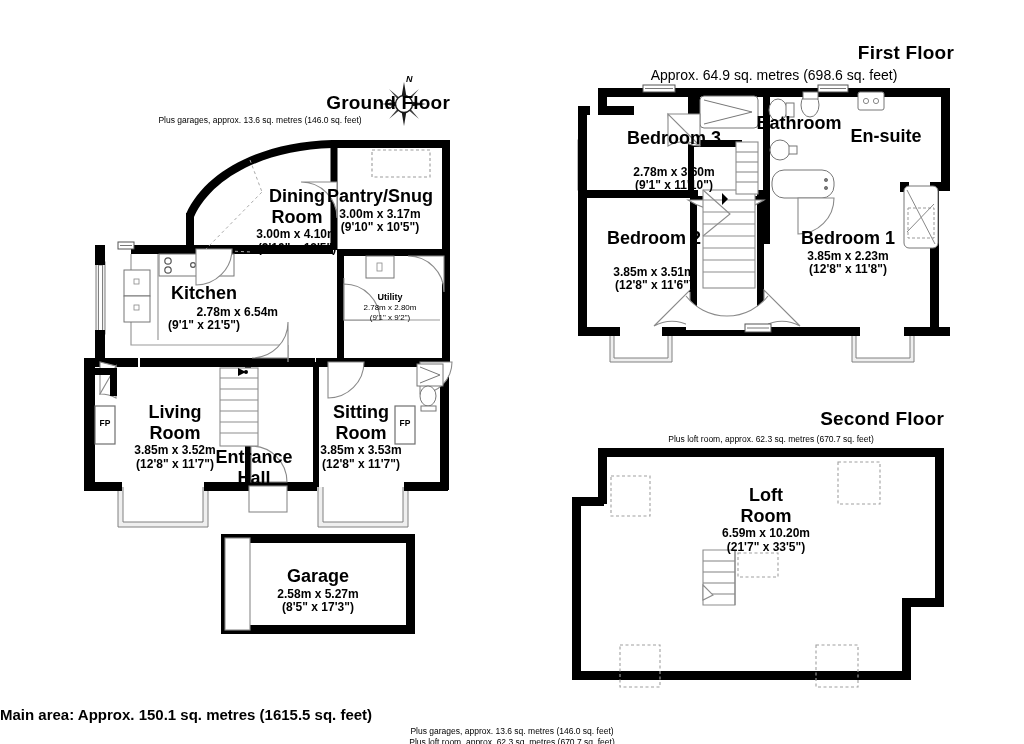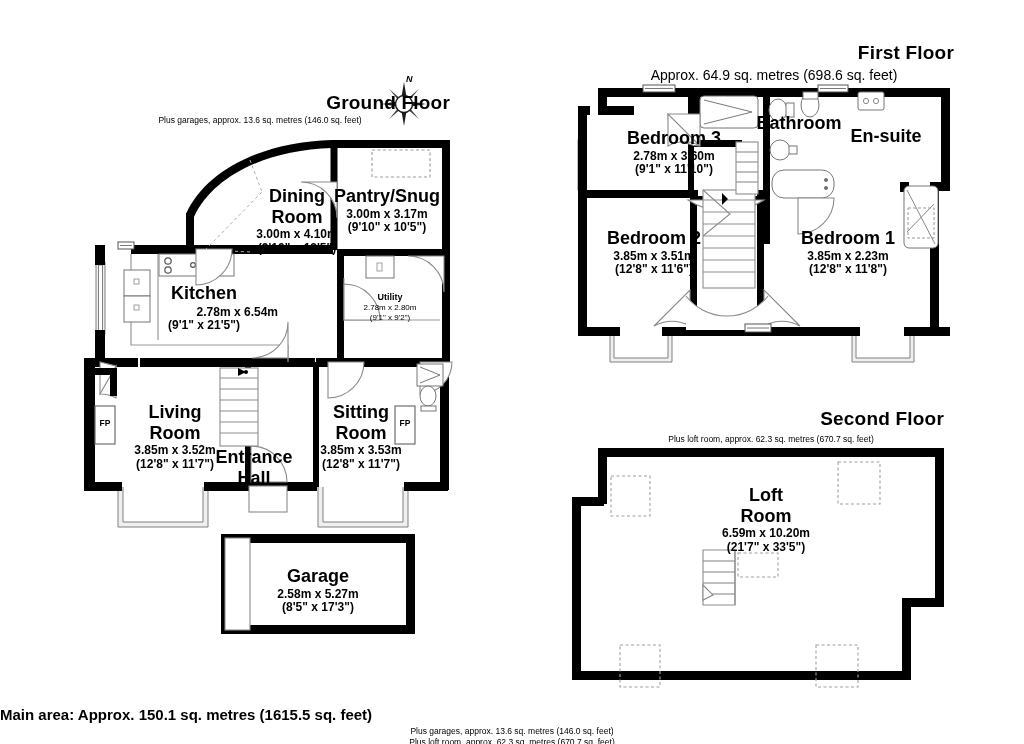--- a/index.html
+++ b/index.html
@@ -395,21 +395,21 @@
   <div class="floor-sub2" style="margin-top:2px;">Plus garages, approx. 13.6 sq. metres (146.0 sq. feet)</div>
 </div>
 
 <div class="tblk" style="left:222px;top:186px;width:150px;">
   <div class="room-name">Dining</div>
   <div class="room-name">Room</div>
   <div class="room-dim" style="margin-top:1px;">3.00m x 4.10m</div>
   <div class="room-dim">(9'10" x 13'5")</div>
 </div>
 
-<div class="tblk" style="left:313px;top:186px;width:148px;">
+<div class="tblk" style="left:306px;top:186px;width:148px;">
   <div class="room-name">Pantry/Snug</div>
   <div class="room-dim" style="margin-top:1px;">3.00m x 3.17m</div>
   <div class="room-dim">(9'10" x 10'5")</div>
 </div>
 
 <div class="tblk" style="left:130px;top:283px;width:148px;">
   <div class="room-name">Kitchen</div>
   <div class="room-dim" style="margin-top:2px;text-align:right;">2.78m x 6.54m</div>
   <div class="room-dim">(9'1" x 21'5")</div>
 </div>
@@ -452,35 +452,35 @@
   <span>FP</span>
 </div>
 
 <div class="tblk" style="left:594px;top:42px;width:360px;">
   <div class="floor-title">First Floor</div>
   <div class="floor-sub" style="margin-top:3px;">Approx. 64.9 sq. metres (698.6 sq. feet)</div>
 </div>
 
 <div class="tblk" style="left:600px;top:128px;width:148px;">
   <div class="room-name">Bedroom 3</div>
-  <div class="room-dim" style="margin-top:1px;">2.78m x 3.60m</div>
+  <div class="room-dim" style="margin-top:17px;">2.78m x 3.60m</div>
   <div class="room-dim">(9'1" x 11'10")</div>
 </div>
 
 <div class="tblk" style="left:734px;top:113px;width:130px;">
   <div class="room-name">Bathroom</div>
 </div>
 
 <div class="tblk" style="left:826px;top:126px;width:120px;">
   <div class="room-name">En-suite</div>
 </div>
 
 <div class="tblk" style="left:578px;top:228px;width:152px;">
   <div class="room-name">Bedroom 2</div>
-  <div class="room-dim" style="margin-top:1px;">3.85m x 3.51m</div>
+  <div class="room-dim" style="margin-top:17px;">3.85m x 3.51m</div>
   <div class="room-dim">(12'8" x 11'6")</div>
 </div>
 
 <div class="tblk" style="left:772px;top:228px;width:152px;">
   <div class="room-name">Bedroom 1</div>
   <div class="room-dim" style="margin-top:1px;">3.85m x 2.23m</div>
   <div class="room-dim">(12'8" x 11'8")</div>
 </div>
 
 <div class="tblk" style="left:598px;top:408px;width:346px;">

